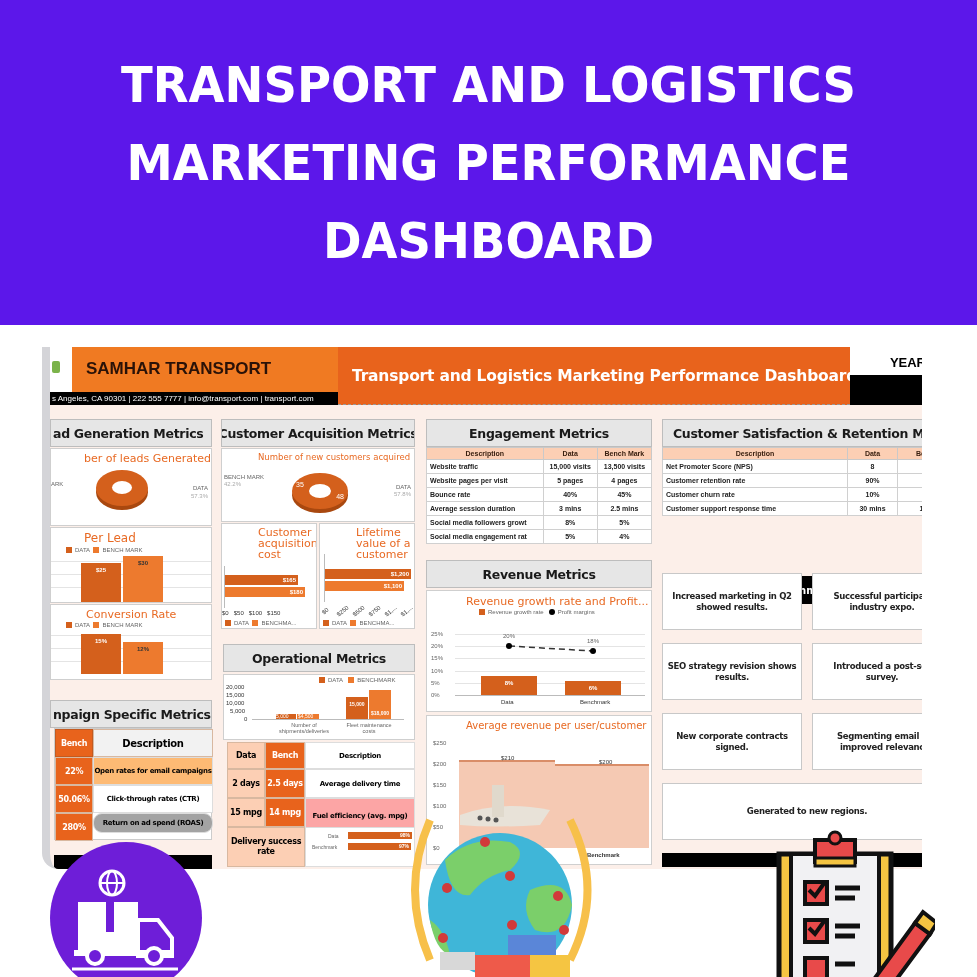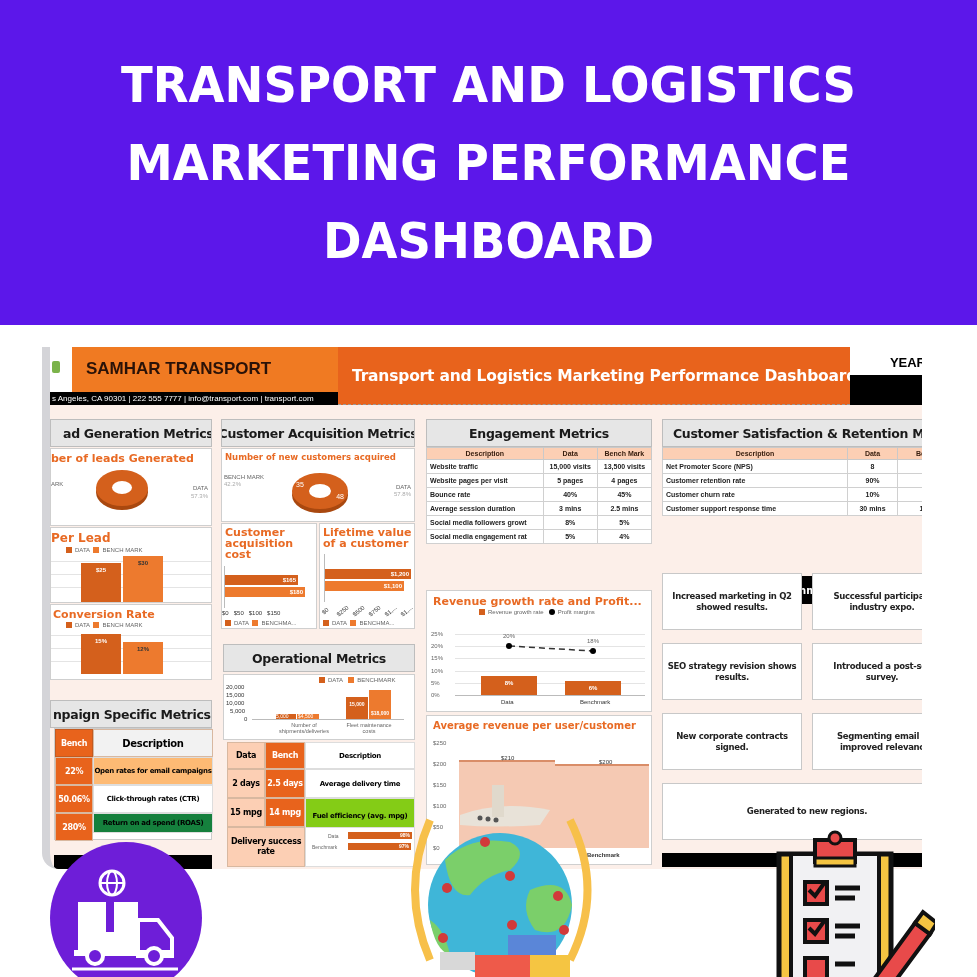--- a/index.html
+++ b/index.html
@@ -15,21 +15,21 @@
   .hdr-contact { position: absolute; left: 0; top: 45px; width: 288px; height: 13px; background: #000; color: #fff; font-size: 8px; line-height: 13px; padding-left: 2px; white-space: nowrap; overflow: hidden; }
   .hdr-title { position: absolute; left: 288px; top: 0; width: 512px; height: 58px; background: #e8631c; border-bottom: 1px dashed #999; }
   .hdr-title span { position: absolute; left: 14px; top: 20px; color: #fff; font-weight: bold; font-size: 15.5px; font-family: "DejaVu Sans", sans-serif; white-space: nowrap; letter-spacing: -0.2px; }
   .hdr-year { position: absolute; left: 800px; top: 0; width: 80px; height: 28px; background: #fff; }
   .hdr-year span { position: absolute; right: 4px; top: 8px; font-weight: bold; font-size: 13px; }
   .hdr-yearbar { position: absolute; left: 800px; top: 28px; width: 80px; height: 30px; background: #000; }
 
   .sec-title { position: absolute; background: #e6e6e6; border: 1px solid #bdbdbd; font-weight: bold; font-size: 12.5px; color: #1a1a1a; display: flex; align-items: center; white-space: nowrap; overflow: hidden; font-family: "DejaVu Sans", sans-serif; letter-spacing: -0.3px; }
   .sec-title.center { justify-content: center; }
   .panel { position: absolute; background: #fff; border: 1px solid #cfcfcf; overflow: hidden; }
-  .ptitle { position: absolute; color: #e86a24; font-weight: bold; font-family: "DejaVu Sans", sans-serif; white-space: nowrap; }
+  .ptitle { position: absolute; color: #e86a24; font-weight: normal; font-family: "DejaVu Sans", sans-serif; white-space: nowrap; padding-left: 33px; }
   .tiny { font-size: 6px; color: #666; position: absolute; white-space: nowrap; }
   .bar { position: absolute; background: #d4601c; }
   .bar.b2 { background: #ed7a2e; }
   .barlbl { position: absolute; color: #fff; font-size: 6px; font-weight: bold; text-align: center; width: 100%; top: 4px; }
   .grid { position: absolute; height: 1px; background: #e4e4e4; }
   .legend-sq { display: inline-block; width: 6px; height: 6px; background: #d4601c; margin-right: 3px; vertical-align: middle; }
   .legend-sq.b2 { background: #ed7a2e; }
 
   table.t { position: absolute; border-collapse: collapse; background: #fff; font-size: 7px; font-weight: bold; color: #222; }
   table.t th { background: #fccfb4; font-size: 7px; padding: 2px 3px; border: 1px solid #c9c9c9; color: #3a2010; }
@@ -60,21 +60,21 @@
   </div>
   <div class="hdr-contact">s Angeles, CA 90301 | 222 555 7777 | info@transport.com | transport.com</div>
   <div class="hdr-title">
     <span>Transport and Logistics Marketing Performance Dashboard</span>
   </div>
   <div class="hdr-year">
       <span>YEAR</span>
     </div>
   <div class="hdr-yearbar"></div>
 
-  <div class="sec-title" style="left:0;top:72px;width:162px;height:28px;padding-left:12px;">ad Generation Metrics</div>
+  <div class="sec-title" style="left:0;top:72px;width:162px;height:28px;padding-left:2px;">ad Generation Metrics</div>
   <div class="panel" style="left:0;top:101px;width:162px;height:78px;">
     <span class="ptitle" style="left:0;top:3px;font-size:11px;">ber of leads Generated</span>
     <span class="tiny" style="left:0;top:32px;">ARK</span>
     <span class="tiny" style="right:3px;top:36px;">DATA</span>
     <span class="tiny" style="right:3px;top:44px;color:#aaa;">57.3%</span>
     <div style="position:absolute;left:45px;top:21px;width:52px;height:36px;border-radius:50%;background:#d4601c;box-shadow:0 4px 0 #a9480f;">
       <div style="position:absolute;left:16px;top:11px;width:20px;height:13px;border-radius:50%;background:#fff;"></div>
     </div>
   </div>
   <div class="panel" style="left:0;top:180px;width:162px;height:76px;">
@@ -106,21 +106,21 @@
 
   <div class="sec-title" style="left:0;top:353px;width:162px;height:28px;padding-left:2px;">npaign Specific Metrics</div>
   <div style="position:absolute;left:4px;top:381px;width:158px;height:112px;background:#fff;border:1px solid #ccc;">
     <div class="ops-cell" style="left:0;top:0;width:38px;height:28px;background:#e8631c;color:#fff;border-color:#c35a20;">Bench</div>
     <div class="ops-cell" style="left:38px;top:0;width:120px;height:28px;background:#f2f2f2;font-size:10px;">Description</div>
     <div class="ops-cell" style="left:0;top:28px;width:38px;height:28px;background:#e8631c;color:#fff;">22%</div>
     <div class="ops-cell" style="left:38px;top:28px;width:120px;height:28px;background:#fdba74;font-size:7px;border-color:#ddd;">Open rates for email campaigns</div>
     <div class="ops-cell" style="left:0;top:56px;width:38px;height:28px;background:#e8631c;color:#fff;">50.06%</div>
     <div class="ops-cell" style="left:38px;top:56px;width:120px;height:28px;background:#fff;font-size:7px;border-color:#ddd;">Click-through rates (CTR)</div>
     <div class="ops-cell" style="left:0;top:84px;width:38px;height:28px;background:#e8631c;color:#fff;">280%</div>
-    <div class="ops-cell" style="left:38px;top:84px;width:120px;height:20px;background:#15803d;font-size:7px;border-color:#ddd;">Return on ad spend (ROAS)</div>
+    <div class="ops-cell" style="left:38px;top:84px;width:120px;height:20px;background:#a3a3a3;font-size:7px;border-color:#ddd;border-radius:9px;">Return on ad spend (ROAS)</div>
   </div>
   <div style="position:absolute;left:4px;top:508px;width:158px;height:14px;background:#000;"></div>
 
   <div class="sec-title center" style="left:171px;top:72px;width:194px;height:28px;">Customer Acquisition Metrics</div>
   <div class="panel" style="left:171px;top:101px;width:194px;height:74px;">
     <span class="ptitle" style="left:3px;top:3px;font-size:8.5px;">Number of new customers acquired</span>
     <span class="tiny" style="left:2px;top:25px;">BENCH MARK</span>
     <span class="tiny" style="left:2px;top:32px;color:#aaa;">42.2%</span>
     <span class="tiny" style="right:3px;top:35px;">DATA</span>
     <span class="tiny" style="right:3px;top:42px;color:#aaa;">57.8%</span>
@@ -184,21 +184,21 @@
   </div>
   <div style="position:absolute;left:173px;top:395px;width:192px;height:125px;">
     <div class="ops-cell" style="left:4px;top:0;width:38px;height:27px;background:#fccfb4;">Data</div>
     <div class="ops-cell" style="left:42px;top:0;width:40px;height:27px;background:#e8631c;color:#fff;">Bench</div>
     <div class="ops-cell" style="left:82px;top:0;width:110px;height:27px;background:#fff;font-size:7px;border-color:#ddd;">Description</div>
     <div class="ops-cell" style="left:4px;top:27px;width:38px;height:29px;background:#fccfb4;">2 days</div>
     <div class="ops-cell" style="left:42px;top:27px;width:40px;height:29px;background:#e8631c;color:#fff;">2.5 days</div>
     <div class="ops-cell" style="left:82px;top:27px;width:110px;height:29px;background:#fff;font-size:7px;border-color:#ddd;">Average delivery time</div>
     <div class="ops-cell" style="left:4px;top:56px;width:38px;height:29px;background:#fccfb4;">15 mpg</div>
     <div class="ops-cell" style="left:42px;top:56px;width:40px;height:29px;background:#e8631c;color:#fff;">14 mpg</div>
-    <div class="ops-cell" style="left:82px;top:56px;width:110px;height:36px;background:#84cc16;font-size:7px;border-color:#ddd;">Fuel efficiency (avg. mpg)</div>
+    <div class="ops-cell" style="left:82px;top:56px;width:110px;height:36px;background:#fca5a5;font-size:7px;border-color:#ddd;">Fuel efficiency (avg. mpg)</div>
     <div class="ops-cell" style="left:4px;top:85px;width:78px;height:40px;background:#fccfb4;line-height:10px;">Delivery success rate</div>
     <div style="position:absolute;left:82px;top:85px;width:110px;height:40px;background:#fff;border:1px solid #ddd;">
       <span class="tiny" style="left:22px;top:5px;font-size:5px;">Data</span>
       <div class="bar" style="left:42px;top:4px;width:64px;height:7px;">
           <span class="barlbl" style="font-size:5px;top:0;text-align:right;padding-right:2px;">98%</span>
         </div>
       <span class="tiny" style="left:6px;top:16px;font-size:5px;">Benchmark</span>
       <div class="bar" style="left:42px;top:15px;width:63px;height:7px;">
           <span class="barlbl" style="font-size:5px;top:0;text-align:right;padding-right:2px;">97%</span>
         </div>
@@ -239,20 +239,21 @@
           <td class="c">5%</td>
         </tr>
     <tr>
           <td style="max-width:110px;">Social media engagement rat</td>
           <td class="c">5%</td>
           <td class="c">4%</td>
         </tr>
   </tbody>
     </table>
 
+  <div class="sec-title center" style="left:376px;top:213px;width:226px;height:28px;">Revenue Metrics</div>
   <div class="panel" style="left:376px;top:243px;width:226px;height:122px;">
     <span class="ptitle" style="left:6px;top:4px;font-size:11px;">Revenue growth rate and Profit...</span>
     <span class="tiny" style="left:52px;top:18px;"><span class="legend-sq"></span><span>Revenue growth rate</span>&nbsp;&nbsp;&nbsp;<span class="legend-sq" style="background:#000;border-radius:50%;"></span><span>Profit margins</span></span>
     <span class="tiny" style="left:4px;top:40px;">25%</span>
     <span class="tiny" style="left:4px;top:52px;">20%</span>
     <span class="tiny" style="left:4px;top:64px;">15%</span>
     <span class="tiny" style="left:4px;top:77px;">10%</span>
     <span class="tiny" style="left:4px;top:89px;">5%</span>
     <span class="tiny" style="left:4px;top:101px;">0%</span>
     <div class="grid" style="left:28px;right:6px;top:43px;"></div>

